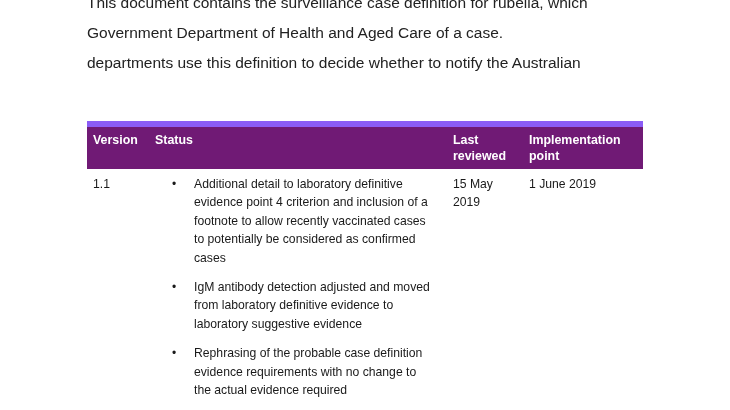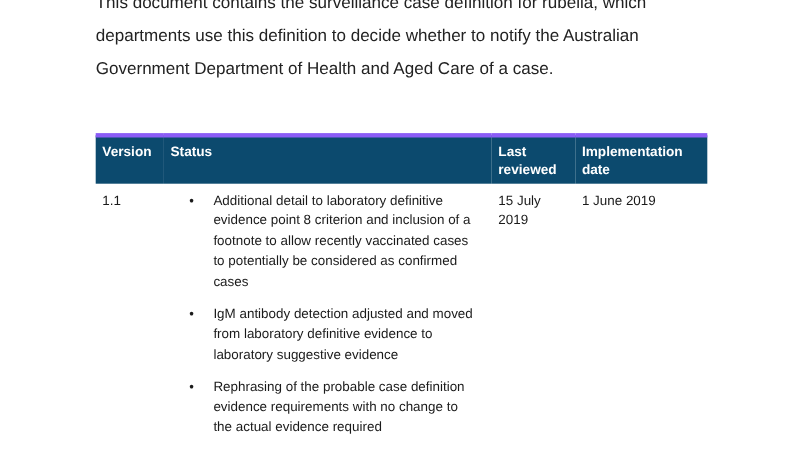--- a/index.html
+++ b/index.html
@@ -11,70 +11,70 @@
     .intro {
       position: absolute; left: 87px; top: -12px; width: 600px;
       font-size: 15.5px; line-height: 30px; color: #222;
     }
     .intro div { white-space: nowrap; }
     table.rev {
       position: absolute; left: 87px; top: 121px; width: 556px;
       border-collapse: collapse; font-size: 12.2px; line-height: 18.4px;
       color: #1a1a1a;
     }
-    table.rev thead tr { background: #0c4a6e; border-top: 4px solid #8b5cf6; }
+    table.rev thead tr { background: #701a75; border-top: 6px solid #8b5cf6; }
     table.rev th {
       color: #ffffff; font-weight: bold; text-align: left; vertical-align: top;
       padding: 5px 6px 5px 6px; font-size: 12.4px; line-height: 16px;
     }
     table.rev td { vertical-align: top; padding: 6px 6px 4px 6px; }
     .col-ver { width: 50px; }
     .col-status { width: 286px; }
     .col-rev { width: 64px; margin-left: 38px; }
     ul.changes { margin: 0; padding: 0 0 0 39px; list-style: none; }
     ul.changes li { position: relative; margin-bottom: 11px; width: 238px; }
     ul.changes li::before {
       content: "•"; position: absolute; left: -22px; top: 0; font-size: 12px;
     }
   </style>
 </head>
 <body>
 
 <div class="intro">
   <div>This document contains the surveillance case definition for rubella, which</div>
+  <div>Government Department of Health and Aged Care of a case.</div>
   <div>departments use this definition to decide whether to notify the Australian</div>
-  <div>Government Department of Health and Aged Care of a case.</div>
 </div>
 
 <table class="rev">
   <thead>
     <tr>
       <th class="col-ver">Version</th>
       <th class="col-status">Status</th>
       <th class="col-rev">
         <span>Last</span><br>
         <span>reviewed</span>
       </th>
       <th>
         <span>Implementation</span><br>
-        <span>date</span>
+        <span>point</span>
       </th>
     </tr>
   </thead>
   <tbody>
     <tr>
       <td>1.1</td>
       <td>
         <ul class="changes">
-          <li>Additional detail to laboratory definitive evidence point 8 criterion and inclusion of a footnote to allow recently vaccinated cases to potentially be considered as confirmed cases</li>
+          <li>Additional detail to laboratory definitive evidence point 4 criterion and inclusion of a footnote to allow recently vaccinated cases to potentially be considered as confirmed cases</li>
           <li>IgM antibody detection adjusted and moved from laboratory definitive evidence to laboratory suggestive evidence</li>
           <li>Rephrasing of the probable case definition evidence requirements with no change to the actual evidence required</li>
         </ul>
       </td>
       <td>
-        <span>15 July</span><br>
+        <span>15 May</span><br>
         <span>2019</span>
       </td>
       <td>1 June 2019</td>
     </tr>
 
   </tbody>
 </table>
 
 </body></html>

